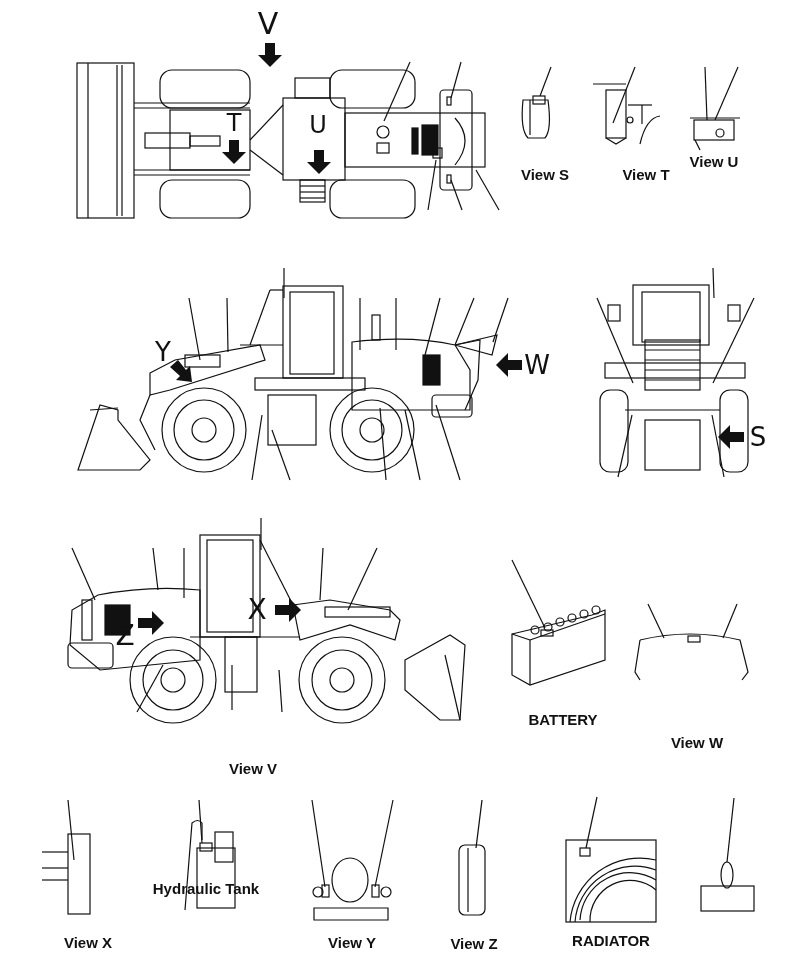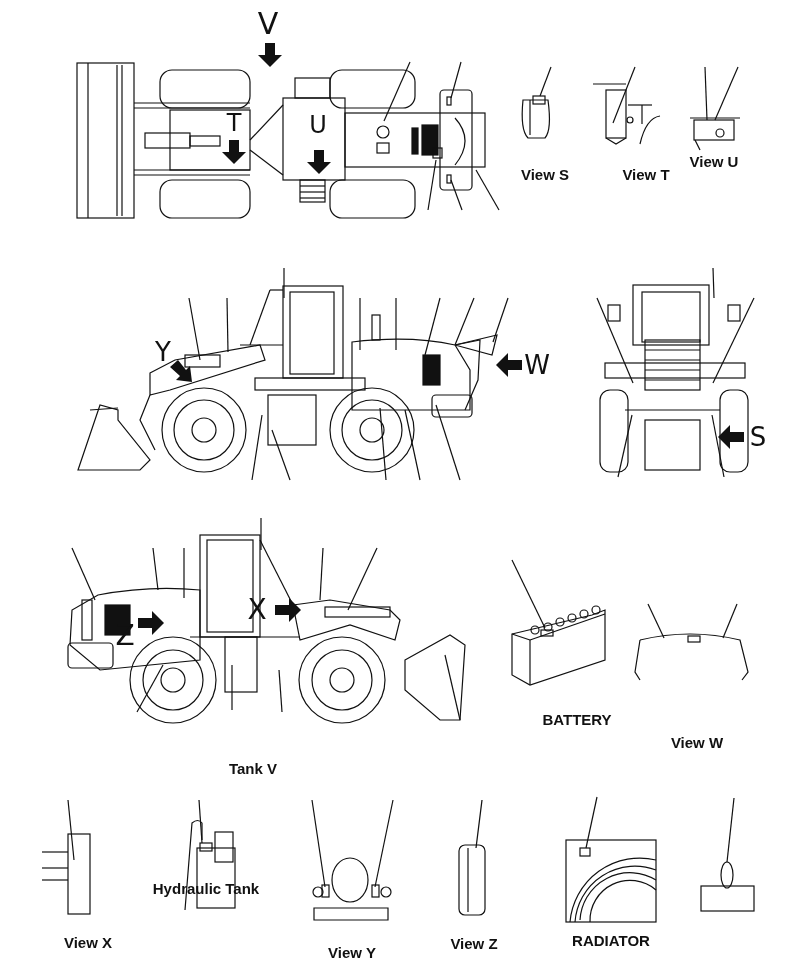--- a/index.html
+++ b/index.html
@@ -310,20 +310,20 @@
 <div class="big" style="left:318px;top:125px;font-size:24px;">U</div>
 <div class="big" style="left:163px;top:352px;font-size:26px;">Y</div>
 <div class="big" style="left:537px;top:365px;font-size:26px;">W</div>
 <div class="big" style="left:758px;top:437px;font-size:26px;">S</div>
 <div class="big" style="left:125px;top:636px;font-size:28px;">Z</div>
 <div class="big" style="left:257px;top:610px;font-size:28px;">X</div>
 
 <div class="lbl" style="left:545px;top:166px;">View S</div>
 <div class="lbl" style="left:646px;top:166px;">View T</div>
 <div class="lbl" style="left:714px;top:153px;">View U</div>
-<div class="lbl" style="left:563px;top:711px;margin-left:14px;">BATTERY</div>
+<div class="lbl" style="left:563px;top:711px;">BATTERY</div>
 <div class="lbl" style="left:697px;top:734px;">View W</div>
-<div class="lbl" style="left:253px;top:760px;">Tank V</div>
+<div class="lbl" style="left:253px;top:760px;">View V</div>
 <div class="lbl" style="left:88px;top:934px;">View X</div>
 <div class="lbl" style="left:206px;top:880px;">Hydraulic Tank</div>
-<div class="lbl" style="left:352px;top:934px;margin-top:10px;">View Y</div>
+<div class="lbl" style="left:352px;top:934px;">View Y</div>
 <div class="lbl" style="left:474px;top:935px;">View Z</div>
 <div class="lbl" style="left:611px;top:932px;">RADIATOR</div>
 
 </body></html>

